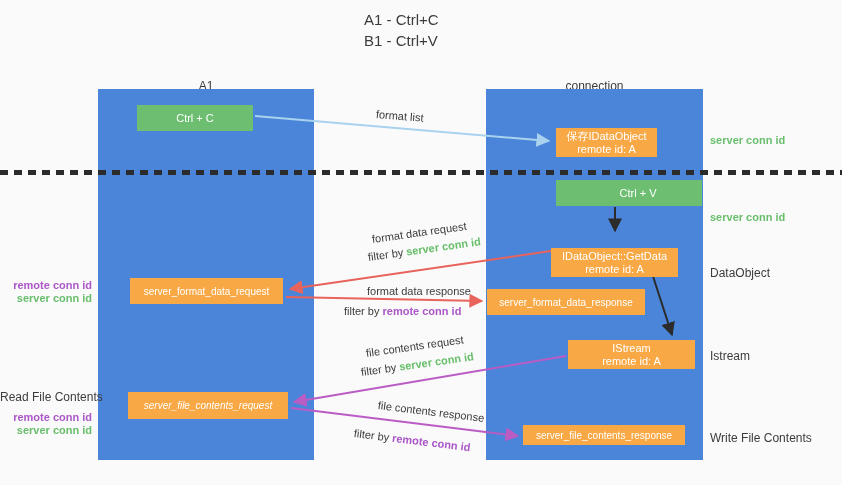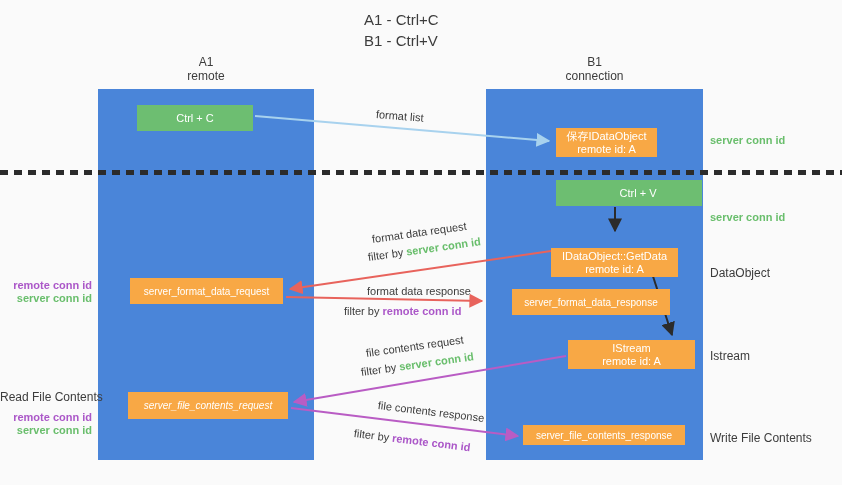--- a/index.html
+++ b/index.html
@@ -6,40 +6,40 @@
   .canvas { position:relative; width:842px; height:485px; background:#fafafa; overflow:hidden; }
 
   .title { position:absolute; left:364px; top:9px; font-size:15px; color:#3c3c3c; line-height:21px; }
   .title span { display:block; }
 
   .lane { position:absolute; top:89px; height:371px; background:#4A85D9; }
   .lane-a { left:98px; width:216px; }
   .lane-b { left:486px; width:217px; }
 
   .lane-header { position:absolute; top:55px; font-size:12px; color:#3c3c3c; text-align:center; line-height:14px; }
-  .lane-header span { display:block; }
+  .lane-header span { display:block;margin-top:24px; }
   .lane-header-a { left:98px; width:216px; }
   .lane-header-b { left:486px; width:217px; }
 
   .dashline { position:absolute; left:0; top:170px; width:842px; height:5px;
     background:repeating-linear-gradient(90deg,#2b2b2b 0 8px, rgba(0,0,0,0) 8px 14px); }
 
   .node { position:absolute; display:flex; flex-direction:column; align-items:center; justify-content:center;
     color:#ffffff; text-align:center; }
   .green-box  { background:#6DBE71; font-size:11px; }
   .orange-box { background:#F8A845; }
   .node .ln { display:block; font-size:11px; line-height:13px; }
   .single { font-size:10px; }
 
   #n-ctrlc   { left:137px; top:105px; width:116px; height:26px; }
   #n-save    { left:556px; top:128px; width:101px; height:29px; }
   #n-ctrlv   { left:556px; top:180px; width:128px; height:26px;padding-left:18px; }
   #n-getdata { left:551px; top:248px; width:127px; height:29px; }
   #n-freq    { left:130px; top:278px; width:153px; height:26px;text-align:right; }
-  #n-fresp   { left:512px; top:289px; width:158px; height:26px; }
+  #n-fresp   { left:487px; top:289px; width:158px; height:26px; }
   #n-istream { left:568px; top:340px; width:127px; height:29px; }
   #n-creq    { left:128px; top:392px; width:160px; height:27px;font-style:italic; }
   #n-cresp   { left:523px; top:425px; width:162px; height:20px; }
 
   .elabel { position:absolute; font-size:11px; color:#3c3c3c; white-space:nowrap; transform-origin:left center; }
   .elabel .green  { color:#69BE6C; font-weight:bold; }
   .elabel .purple { color:#AB57C8; font-weight:bold; }
 
   #el-formatlist { left:376px; top:108px; transform:rotate(4.5deg); }
   #el-fdreq   { left:372px; top:233px; transform:rotate(-8deg); }
@@ -70,21 +70,20 @@
   <div class="title">
     <span>A1 - Ctrl+C</span>
     <span>B1 - Ctrl+V</span>
   </div>
 
   <div class="lane-header lane-header-a">
     <span>A1</span>
     <span>remote</span>
   </div>
   <div class="lane-header lane-header-b">
-    <span>B1</span>
     <span>connection</span>
   </div>
 
   <div class="lane lane-a"></div>
   <div class="lane lane-b"></div>
 
   <div class="dashline"></div>
 
   <svg class="arrows" width="842" height="485">
     <defs>

